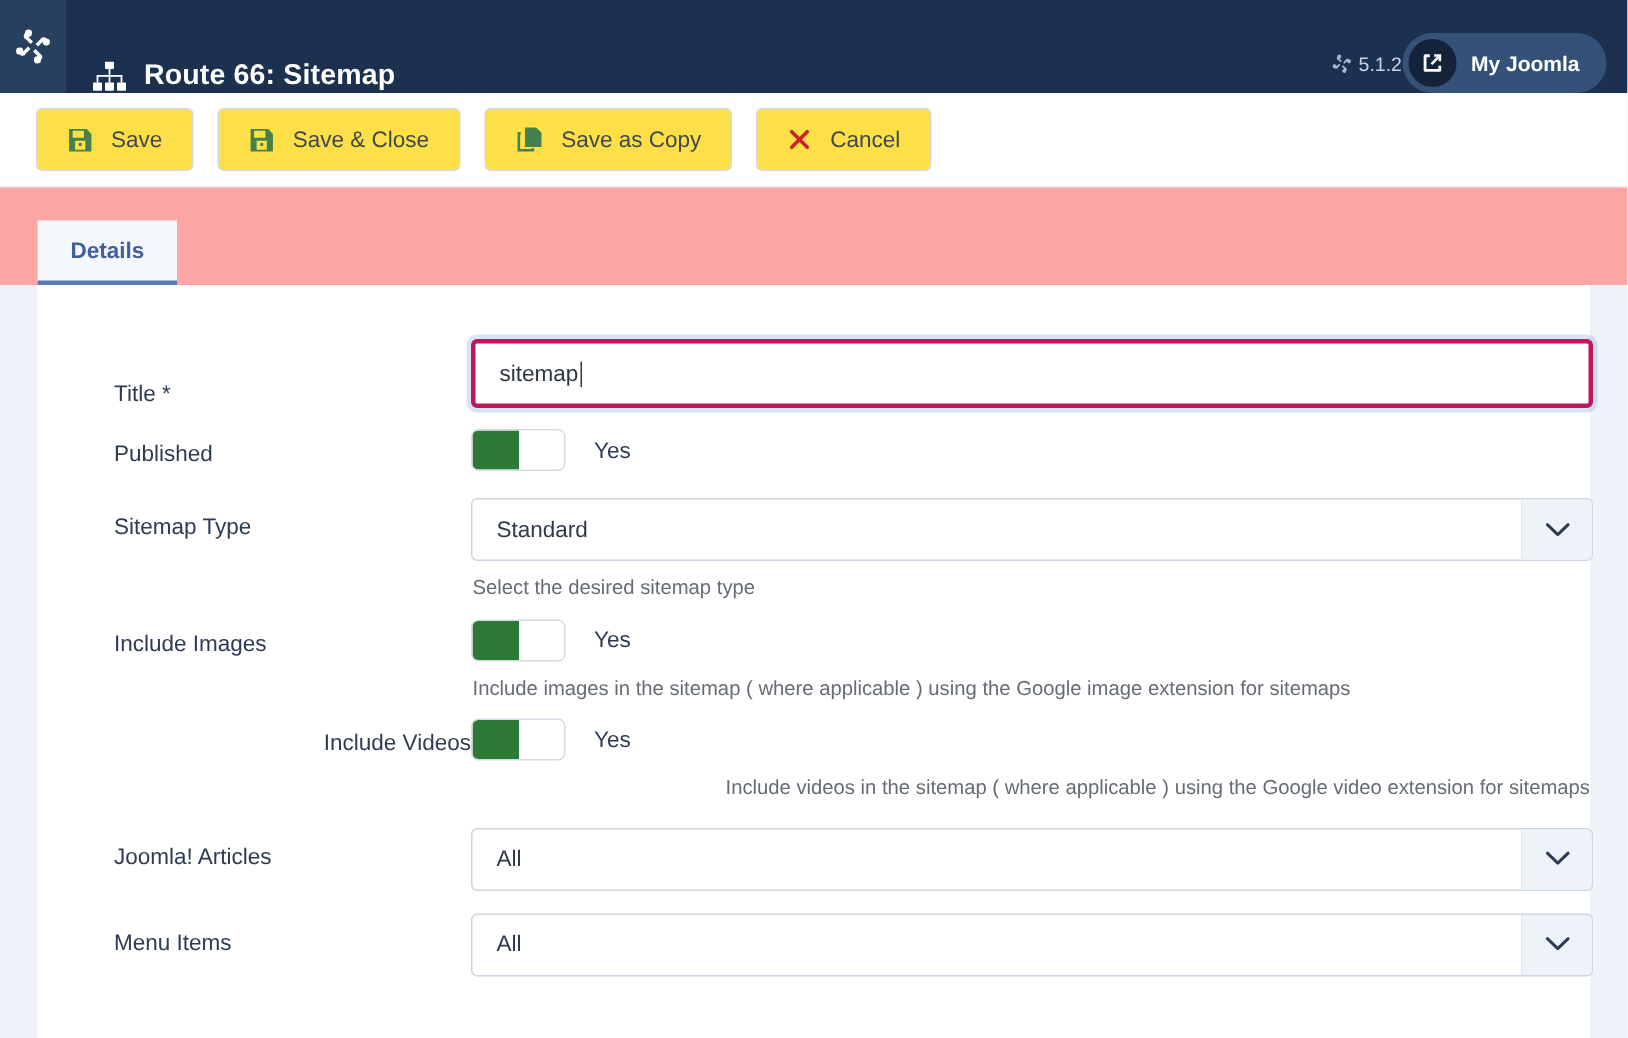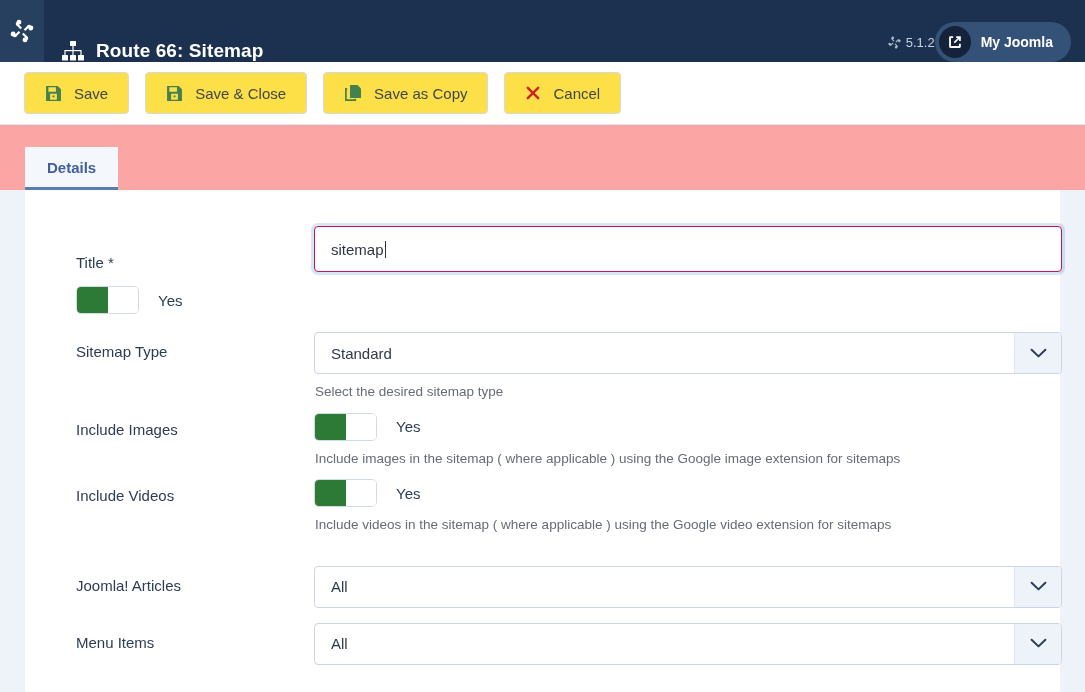--- a/index.html
+++ b/index.html
@@ -123,40 +123,40 @@
   }
   .form-row {
     display: flex;
     align-items: flex-start;
     padding: 0 0 0 51px;
   }
   .row-title   { margin-bottom: 14px; align-items: flex-end; }
   .row-published { margin-bottom: 18px; }
   .row-type    { margin-bottom: 12px; }
   .row-images  { margin-bottom: 12px; }
-  .row-videos  { margin-bottom: 32px; }
+  .row-videos  { margin-bottom: 18px; text-align: right; }
   .row-articles{ margin-bottom: 15px; }
   .row-menu    { margin-bottom: 10px; }
 
   .lbl {
     width: 238px;
     flex: 0 0 238px;
     font-size: 15px;
     color: #2d3c54;
     padding-top: 11px;
     line-height: 1.2;
   }
   .lbl.lbl-toggle { padding-top: 8px; }
   .field { flex: 1 1 auto; max-width: 748px; }
 
   
   .text-input {
     width: 748px;
     height: 46px;
-    border: 1px solid #be185d;
+    border: 3px solid #be185d;
     border-radius: 4px;
     box-shadow: 0 0 0 3px rgba(120,160,215,0.28);
     background: #fff;
     display: flex;
     align-items: center;
     padding: 0 16px;
     font-size: 15px;
     color: #2e3642;
   }
   .caret {
@@ -328,20 +328,21 @@
     <div class="lbl">Title *</div>
     <div class="field">
       <div class="text-input">
         <span>sitemap</span>
           <span class="caret"></span>
       </div>
     </div>
   </div>
 
   <div class="form-row row-published">
+    <div class="lbl lbl-toggle">Published</div>
     <div class="field">
       <div class="toggle-line">
         <div class="toggle">
           <div class="knob"></div>
           <div class="gap"></div>
         </div>
         <span class="toggle-text">Yes</span>
       </div>
     </div>
   </div>

